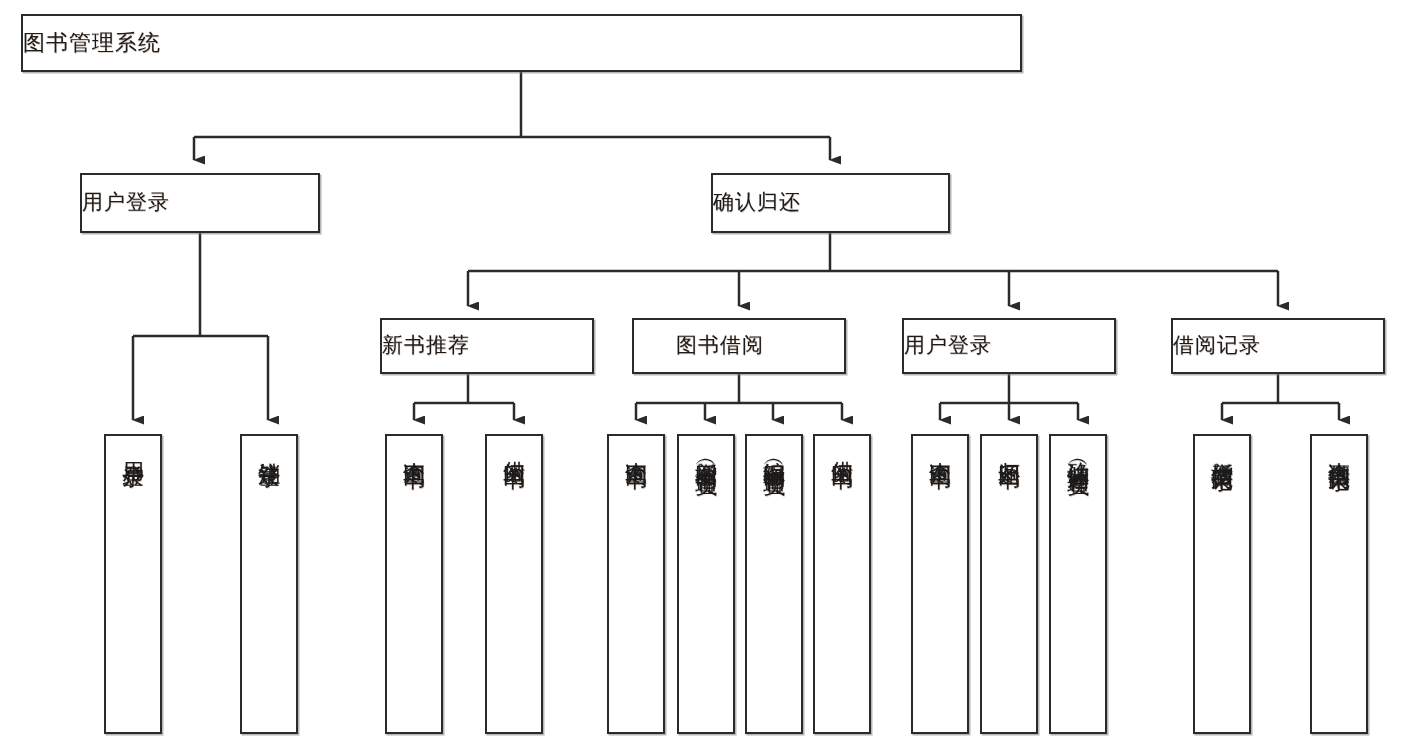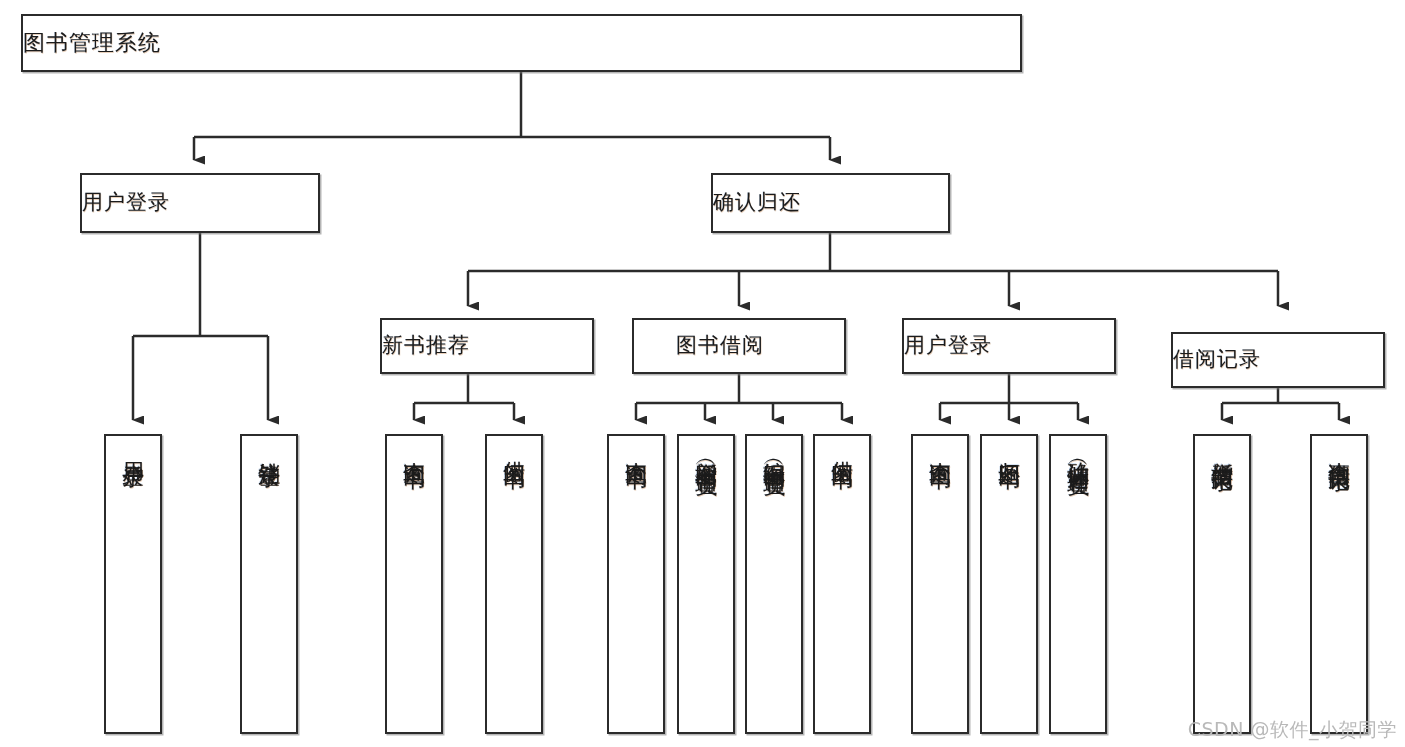--- a/index.html
+++ b/index.html
@@ -143,21 +143,21 @@
 
   <div class="node" style="left:362px; top:318px; width:214px; height:56px;margin-left:18px;">
     <span class="label-h">新书推荐</span>
   </div>
   <div class="node" style="left:632px; top:318px; width:214px; height:56px;padding-left:42px;">
     <span class="label-h">图书借阅</span>
   </div>
   <div class="node" style="left:902px; top:318px; width:214px; height:56px;">
     <span class="label-h">用户登录</span>
   </div>
-  <div class="node" style="left:1171px; top:332px; width:214px; height:56px;">
+  <div class="node" style="left:1171px; top:318px; width:214px; height:56px;">
     <span class="label-h">借阅记录</span>
   </div>
 
   <div class="node leaf" style="left:104px; top:434px; width:58px; height:300px;">
     <span class="label-v">用户登录</span>
   </div>
   <div class="node leaf" style="left:240px; top:434px; width:58px; height:300px;">
     <span class="label-v">注销登录</span>
   </div>
 
@@ -191,14 +191,13 @@
     <span class="label-v">确认归还（管理员）</span>
   </div>
 
   <div class="node leaf" style="left:1193px; top:434px; width:58px; height:300px;">
     <span class="label-v">新增借阅记录</span>
   </div>
   <div class="node leaf" style="left:1310px; top:434px; width:58px; height:300px;">
     <span class="label-v">查询借阅记录</span>
   </div>
 
-  <div id="watermark">CSDN @软件_小贺同学</div>
 </div>
 
 </body></html>

